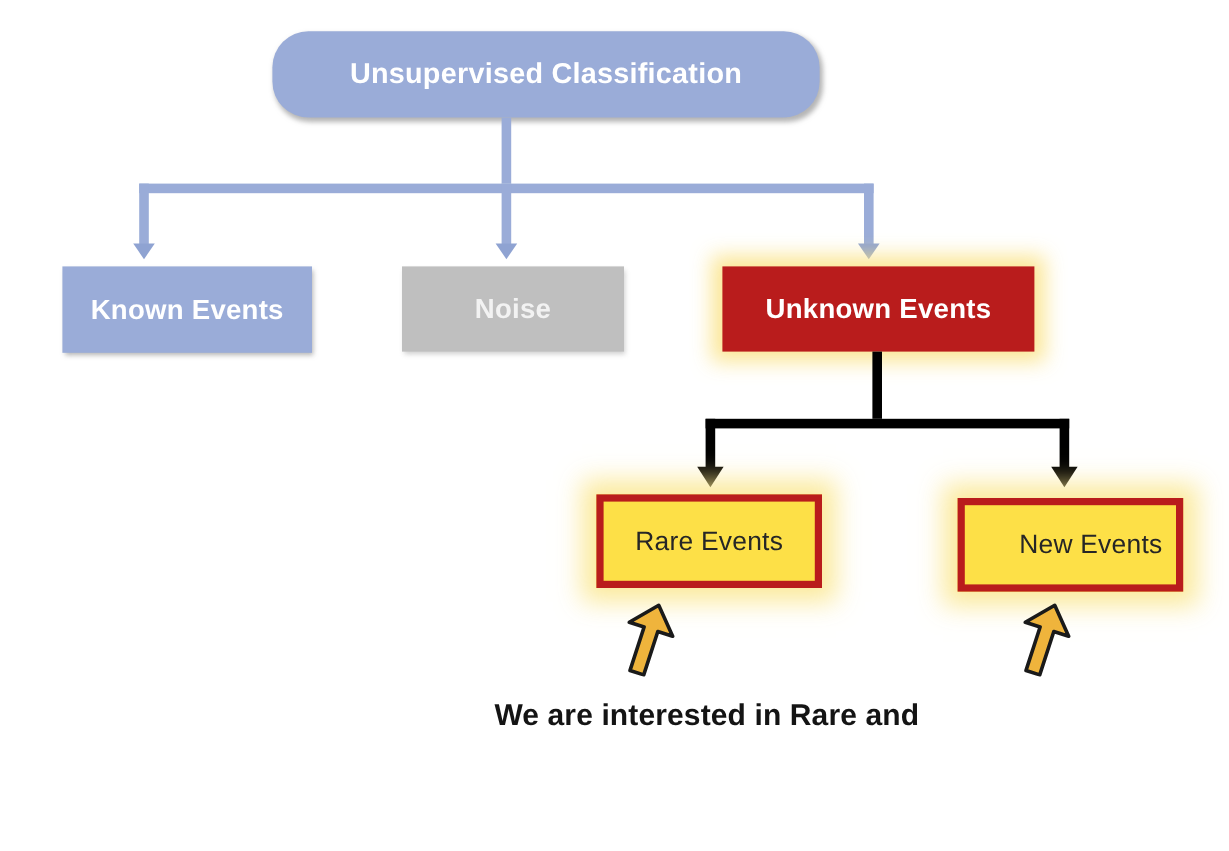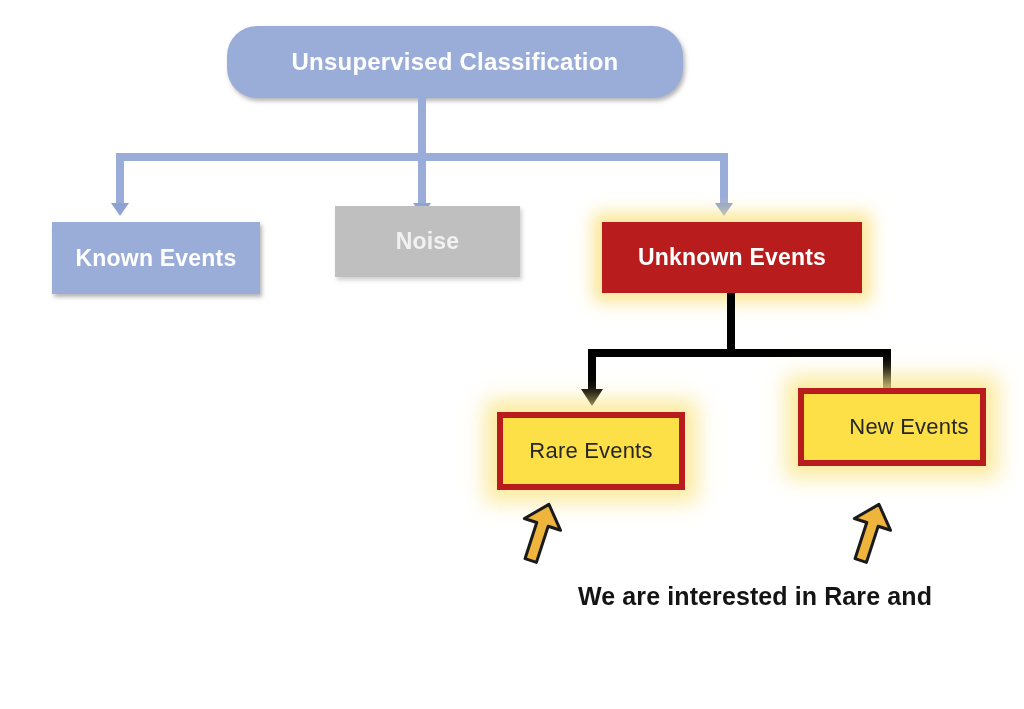--- a/index.html
+++ b/index.html
@@ -90,21 +90,21 @@
   
   .gold-arrow {
     position: absolute;
     width: 56px;
     height: 64px;
   }
 
   
   #caption {
     position: absolute;
-    text-align: right;
+    text-align: left;
     font-weight: bold;
     color: #141414;
     line-height: 1.32;
     letter-spacing: .1px;
   }
   #caption div { white-space: nowrap; }
 </style>
 </head>
 <body>
 
@@ -124,40 +124,40 @@
   <div class="conn" style="left:418px; top:153px; width:8px; height:52px;"></div>
   <div class="arrowhead arrowhead-blue" style="left:413px; top:203px;"></div>
 
   <div class="conn" style="left:720px; top:153px; width:8px; height:52px;"></div>
   <div class="arrowhead arrowhead-blue" style="left:715px; top:203px;"></div>
 
   <div class="node node-blue" style="left:16px; top:222px; width:208px; height:72px; font-size:23px;margin-left:36px;">
     <span>Known Events</span>
   </div>
 
-  <div class="node node-grey" style="left:335px; top:206px; width:185px; height:71px; font-size:23px;">
+  <div class="node node-grey" style="left:335px; top:222px; width:185px; height:71px; font-size:23px;">
     <span>Noise</span>
   </div>
 
   <div class="node node-yellow-glow" style="left:602px; top:222px; width:260px; height:71px; font-size:23px;">
     <span>Unknown Events</span>
   </div>
 
   <div class="conn-black" style="left:727px; top:293px; width:8px; height:56px;"></div>
   <div class="conn-black" style="left:588px; top:349px; width:303px; height:8px;"></div>
   <div class="conn-black" style="left:588px; top:349px; width:8px; height:43px;"></div>
   <div class="arrowhead arrowhead-black" style="left:581px; top:389px;"></div>
   <div class="conn-black" style="left:883px; top:349px; width:8px; height:43px;"></div>
   <div class="arrowhead arrowhead-black" style="left:876px; top:389px;"></div>
 
   <div class="node node-yellow-outline" style="left:497px; top:412px; width:188px; height:78px; font-size:22px;">
     <span>Rare Events</span>
   </div>
 
-  <div class="node node-yellow-outline" style="left:798px; top:388px; width:188px; height:78px; font-size:22px;padding-left:34px;">
+  <div class="node node-yellow-outline" style="left:798px; top:415px; width:188px; height:78px; font-size:22px;padding-left:34px;">
     <span>New Events</span>
   </div>
 
   <div class="gold-arrow" style="left:512px; top:500px;">
     <svg viewBox="0 0 56 64" width="56" height="64" xmlns="http://www.w3.org/2000/svg">
       <g transform="rotate(18 28 32)">
         <path d="M22 62 L22 24 L9 24 L28 3 L47 24 L34 24 L34 62 Z" fill="#EFB43C" stroke="#1A1A1A" stroke-width="3" stroke-linejoin="round"></path>
       </g>
     </svg>
   </div>

